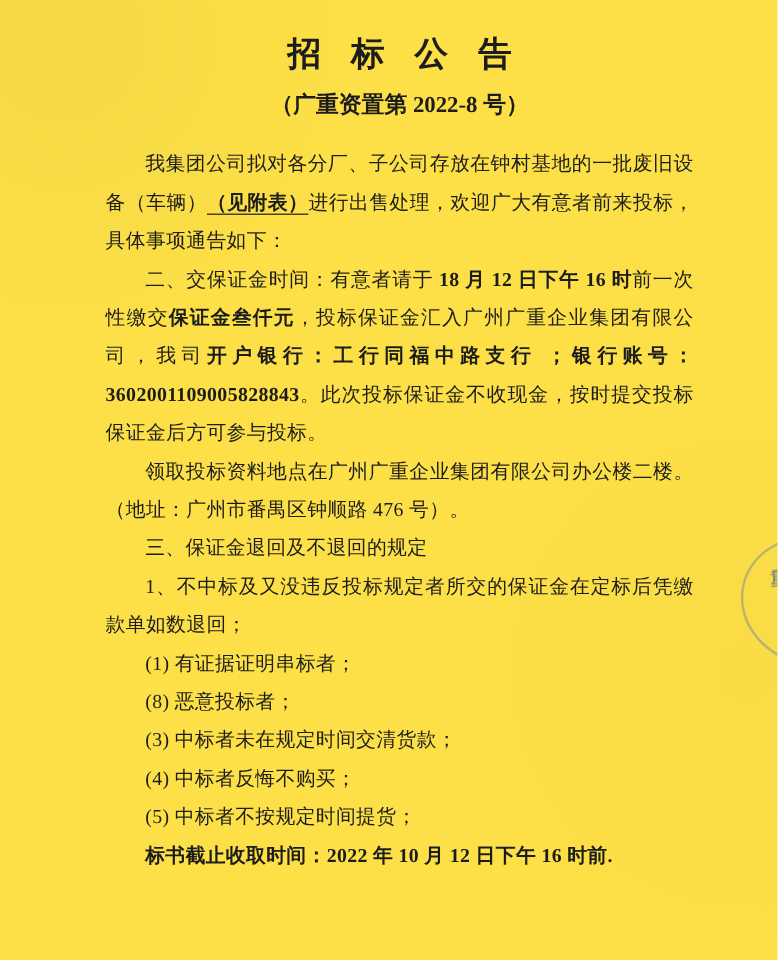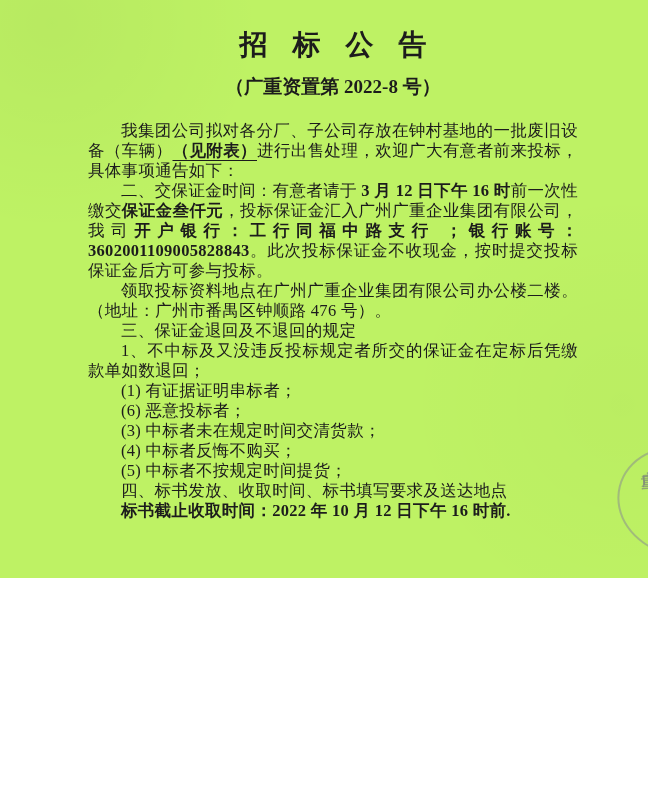--- a/index.html
+++ b/index.html
@@ -1,19 +1,19 @@
 <!DOCTYPE html>
 <html><head>
 <meta charset="utf-8">
 <style>
   html,body { margin:0; padding:0; background:#ffffff; }
   .page {
     position:relative;
-    width:648px; height:578px;
-    background:#bef264;
+    width:648px; height:800px;
+    background:#fde047;
     overflow:hidden;
     font-family:"Liberation Serif","DejaVu Serif",serif;
     color:#1c1c1c;
   }
   .scan-tint {
     position:absolute; inset:0; pointer-events:none;
     background:
       radial-gradient(circle at 8% 4%, rgba(0,0,0,0.035), transparent 26%),
       radial-gradient(circle at 96% 70%, rgba(0,0,0,0.02), transparent 30%);
   }
@@ -29,21 +29,21 @@
     margin:8px 0 10px 0;
   }
   .doc-no {
     text-align:center;
     font-size:19px;
     font-weight:bold;
     margin:0 0 21px 0;
   }
   .para {
     font-size:16.5px;
-    line-height:20px;
+    line-height:32px;
     margin:0;
     text-align:justify;
     letter-spacing:0.3px;
   }
   .para.indent { text-indent:33px; }
   .seg.b { font-weight:bold; }
   .seg.u { text-decoration:underline; text-underline-offset:4px; }
   .seal {
     position:absolute;
     left:617px; top:447px;
@@ -67,30 +67,29 @@
 <body>
 
 <div class="page">
   <div class="scan-tint"></div>
 
   <div class="content">
     <h1 class="doc-title">招 标 公 告</h1>
     <div class="doc-no">（广重资置第 2022-8 号）</div>
     <div>
         <p class="para indent"><span class="seg">我集团公司拟对各分厂、子公司存放在钟村基地的一批废旧设备（车辆）</span><span class="seg b u">（见附表）</span><span class="seg">进行出售处理，欢迎广大有意者前来投标，具体事项通告如下：</span></p>
-        <p class="para indent"><span class="seg">二、交保证金时间：有意者请于 </span><span class="seg b">3 月 12 日下午 16 时</span><span class="seg">前一次性缴交</span><span class="seg b">保证金叁仟元</span><span class="seg">，投标保证金汇入广州广重企业集团有限公司，我司</span><span class="seg b">开户银行：工行同福中路支行 ；银行账号：3602001109005828843</span><span class="seg">。此次投标保证金不收现金，按时提交投标保证金后方可参与投标。</span></p>
+        <p class="para indent"><span class="seg">二、交保证金时间：有意者请于 </span><span class="seg b">18 月 12 日下午 16 时</span><span class="seg">前一次性缴交</span><span class="seg b">保证金叁仟元</span><span class="seg">，投标保证金汇入广州广重企业集团有限公司，我司</span><span class="seg b">开户银行：工行同福中路支行 ；银行账号：3602001109005828843</span><span class="seg">。此次投标保证金不收现金，按时提交投标保证金后方可参与投标。</span></p>
         <p class="para indent"><span class="seg">领取投标资料地点在广州广重企业集团有限公司办公楼二楼。（地址：广州市番禺区钟顺路 476 号）。</span></p>
         <p class="para indent"><span class="seg">三、保证金退回及不退回的规定</span></p>
         <p class="para indent"><span class="seg">1、不中标及又没违反投标规定者所交的保证金在定标后凭缴款单如数退回；</span></p>
         <p class="para indent"><span class="seg">(1) 有证据证明串标者；</span></p>
-        <p class="para indent"><span class="seg">(6) 恶意投标者；</span></p>
+        <p class="para indent"><span class="seg">(8) 恶意投标者；</span></p>
         <p class="para indent"><span class="seg">(3) 中标者未在规定时间交清货款；</span></p>
         <p class="para indent"><span class="seg">(4) 中标者反悔不购买；</span></p>
         <p class="para indent"><span class="seg">(5) 中标者不按规定时间提货；</span></p>
-        <p class="para indent"><span class="seg">四、标书发放、收取时间、标书填写要求及送达地点</span></p>
         <p class="para indent"><span class="seg b">标书截止收取时间：2022 年 10 月 12 日下午 16 时前.</span></p>
       </div>
   </div>
 
   <div class="seal">
     <span class="seal-text">广重</span>
   </div>
 </div>
 
 </body></html>

